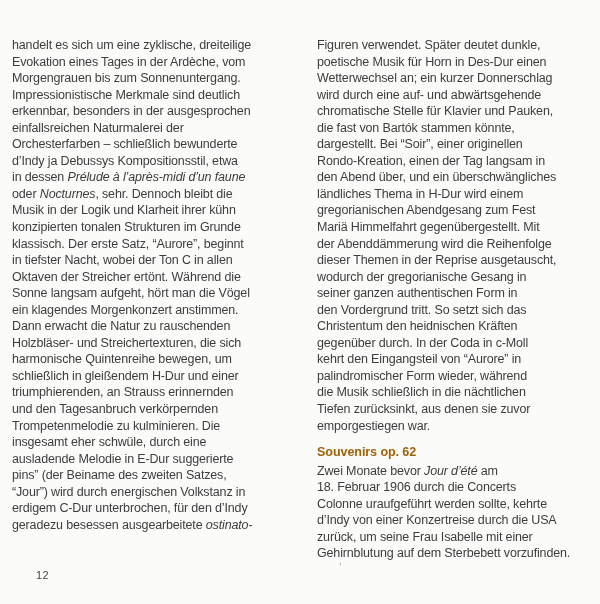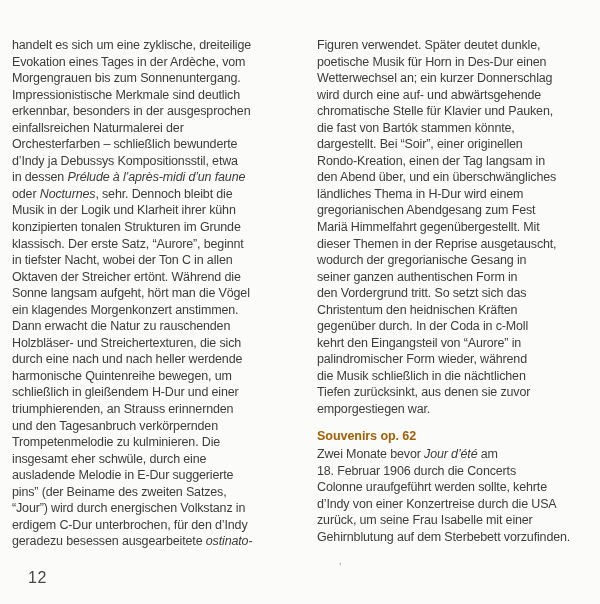--- a/index.html
+++ b/index.html
@@ -37,23 +37,23 @@
     font-weight: bold;
     color: #a16207;
     line-height: 16.55px;
     letter-spacing: -0.1px;
     margin: 10px 0 2px 0;
     padding: 0;
     white-space: nowrap;
   }
   .page-number {
     position: absolute;
-    left: 28px;
+    left: 36px;
     top: 569px;
-    font-size: 16px;
+    font-size: 11px;
     color: #474747;
     letter-spacing: 0.5px;
   }
   .artifact {
     position: absolute;
     left: 339px;
     top: 561px;
     font-size: 11px;
     color: #9b9b9b;
   }
@@ -76,21 +76,20 @@
       <div class="line"><span>oder </span><span class="it">Nocturnes</span><span>, sehr. Dennoch bleibt die</span></div>
       <div class="line"><span>Musik in der Logik und Klarheit ihrer kühn</span></div>
       <div class="line"><span>konzipierten tonalen Strukturen im Grunde</span></div>
       <div class="line"><span>klassisch. Der erste Satz, “Aurore”, beginnt</span></div>
       <div class="line"><span>in tiefster Nacht, wobei der Ton C in allen</span></div>
       <div class="line"><span>Oktaven der Streicher ertönt. Während die</span></div>
       <div class="line"><span>Sonne langsam aufgeht, hört man die Vögel</span></div>
       <div class="line"><span>ein klagendes Morgenkonzert anstimmen.</span></div>
       <div class="line"><span>Dann erwacht die Natur zu rauschenden</span></div>
       <div class="line"><span>Holzbläser- und Streichertexturen, die sich</span></div>
-      <div class="line"><span>durch eine nach und nach heller werdende</span></div>
       <div class="line"><span>harmonische Quintenreihe bewegen, um</span></div>
       <div class="line"><span>schließlich in gleißendem H-Dur und einer</span></div>
       <div class="line"><span>triumphierenden, an Strauss erinnernden</span></div>
       <div class="line"><span>und den Tagesanbruch verkörpernden</span></div>
       <div class="line"><span>Trompetenmelodie zu kulminieren. Die</span></div>
       <div class="line"><span>insgesamt eher schwüle, durch eine</span></div>
       <div class="line"><span>ausladende Melodie in E-Dur suggerierte</span></div>
       <div class="line"><span>pins” (der Beiname des zweiten Satzes,</span></div>
       <div class="line"><span>“Jour”) wird durch energischen Volkstanz in</span></div>
       <div class="line"><span>erdigem C-Dur unterbrochen, für den d’Indy</span></div>
@@ -104,20 +103,21 @@
         <div class="line"><span>Wetterwechsel an; ein kurzer Donnerschlag</span></div>
         <div class="line"><span>wird durch eine auf- und abwärtsgehende</span></div>
         <div class="line"><span>chromatische Stelle für Klavier und Pauken,</span></div>
         <div class="line"><span>die fast von Bartók stammen könnte,</span></div>
         <div class="line"><span>dargestellt. Bei “Soir”, einer originellen</span></div>
         <div class="line"><span>Rondo-Kreation, einen der Tag langsam in</span></div>
         <div class="line"><span>den Abend über, und ein überschwängliches</span></div>
         <div class="line"><span>ländliches Thema in H-Dur wird einem</span></div>
         <div class="line"><span>gregorianischen Abendgesang zum Fest</span></div>
         <div class="line"><span>Mariä Himmelfahrt gegenübergestellt. Mit</span></div>
+        <div class="line"><span>der Abenddämmerung wird die Reihenfolge</span></div>
         <div class="line"><span>dieser Themen in der Reprise ausgetauscht,</span></div>
         <div class="line"><span>wodurch der gregorianische Gesang in</span></div>
         <div class="line"><span>seiner ganzen authentischen Form in</span></div>
         <div class="line"><span>den Vordergrund tritt. So setzt sich das</span></div>
         <div class="line"><span>Christentum den heidnischen Kräften</span></div>
         <div class="line"><span>gegenüber durch. In der Coda in c-Moll</span></div>
         <div class="line"><span>kehrt den Eingangsteil von “Aurore” in</span></div>
         <div class="line"><span>palindromischer Form wieder, während</span></div>
         <div class="line"><span>die Musik schließlich in die nächtlichen</span></div>
         <div class="line"><span>Tiefen zurücksinkt, aus denen sie zuvor</span></div>

